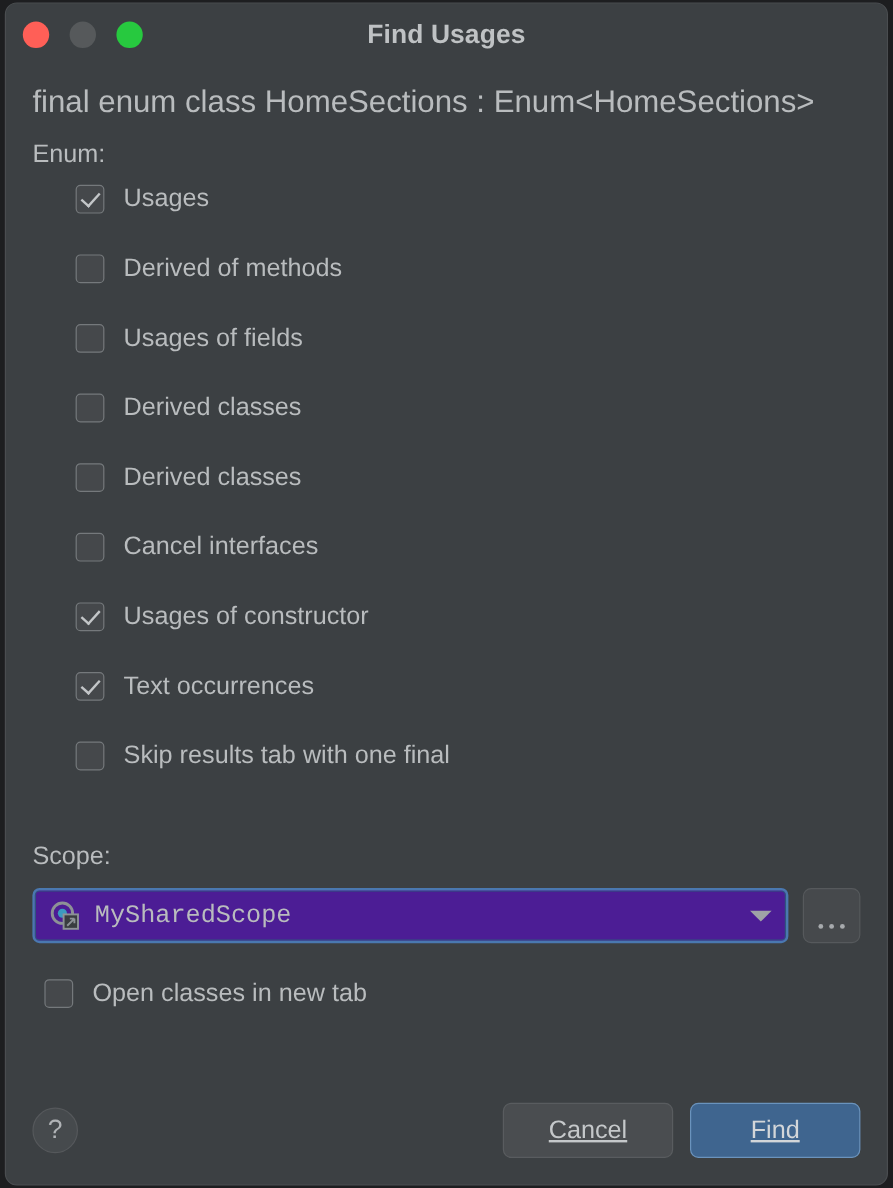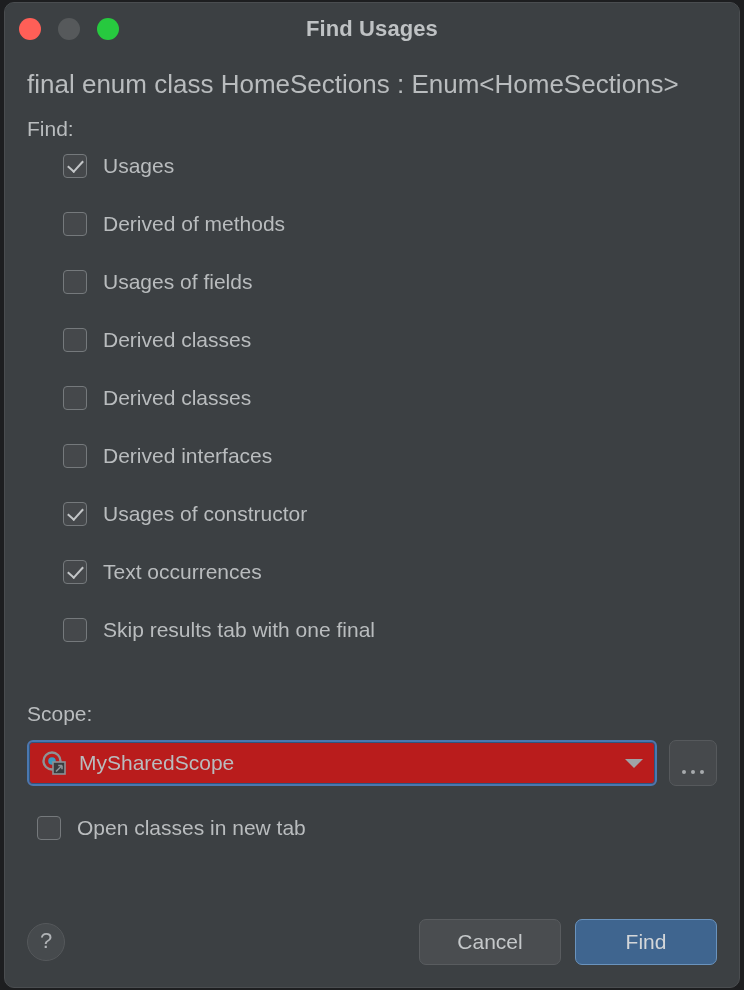--- a/index.html
+++ b/index.html
@@ -128,28 +128,29 @@
   .scope-row {
     display: flex;
     align-items: center;
     margin-top: 14px;
     gap: 12px;
   }
   .combo {
     position: relative;
     flex: 1;
     height: 46px;
-    background: #b91c1c;
+    background: #4c1d95;
     border: 2px solid #4a78b0;
     border-radius: 6px;
     box-shadow: 0 0 0 1px #2f557f inset;
     display: flex;
     align-items: center;
     padding: 0 4px 0 12px;
     box-sizing: border-box;
+    font-family: Liberation Mono, monospace;
   }
   .scope-icon {
     width: 26px;
     height: 26px;
     min-width: 26px;
     position: relative;
   }
   .combo-value {
     margin-left: 12px;
     font-size: 21px;
@@ -220,20 +221,21 @@
   }
   .spacer { flex: 1; }
   .btn {
     height: 46px;
     border-radius: 7px;
     font-size: 21px;
     display: flex;
     align-items: center;
     justify-content: center;
     box-sizing: border-box;
+    text-decoration: underline;
   }
   .btn.cancel {
     width: 142px;
     background: #4a4d50;
     border: 1px solid #595c5f;
     color: #c5c8ca;
     margin-right: 14px;
   }
   .btn.find {
     width: 142px;
@@ -252,21 +254,21 @@
       <div class="light close"></div>
       <div class="light min"></div>
       <div class="light max"></div>
     </div>
     <div class="title">Find Usages</div>
   </div>
 
   <div class="content">
 
     <div class="signature">final enum class HomeSections : Enum&lt;HomeSections&gt;</div>
-    <div class="find-label">Find:</div>
+    <div class="find-label">Enum:</div>
 
     <div class="cb-list">
 
       <div class="cb-row">
         <div class="cb-box checked"></div>
         <div class="cb-text">Usages</div>
       </div>
 
       <div class="cb-row">
         <div class="cb-box"></div>
@@ -283,21 +285,21 @@
         <div class="cb-text">Derived classes</div>
       </div>
 
       <div class="cb-row">
         <div class="cb-box"></div>
         <div class="cb-text">Derived classes</div>
       </div>
 
       <div class="cb-row">
         <div class="cb-box"></div>
-        <div class="cb-text">Derived interfaces</div>
+        <div class="cb-text">Cancel interfaces</div>
       </div>
 
       <div class="cb-row">
         <div class="cb-box checked"></div>
         <div class="cb-text">Usages of constructor</div>
       </div>
 
       <div class="cb-row">
         <div class="cb-box checked"></div>
         <div class="cb-text">Text occurrences</div>

